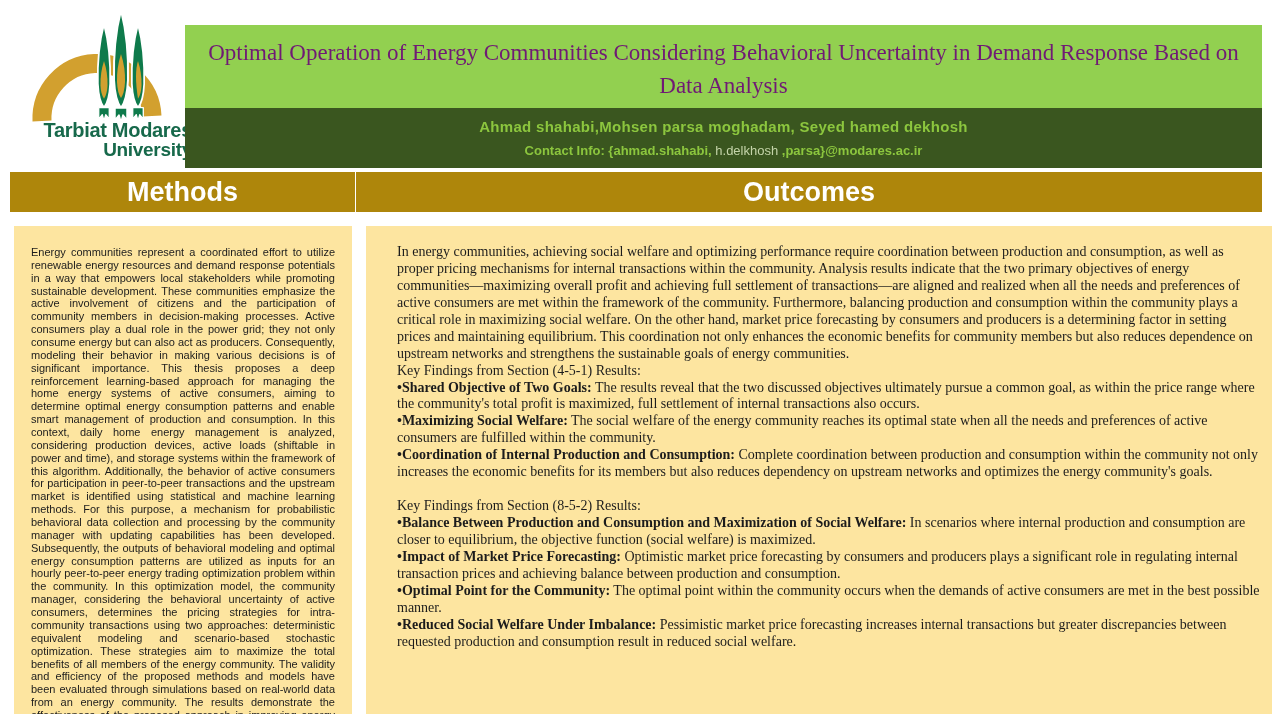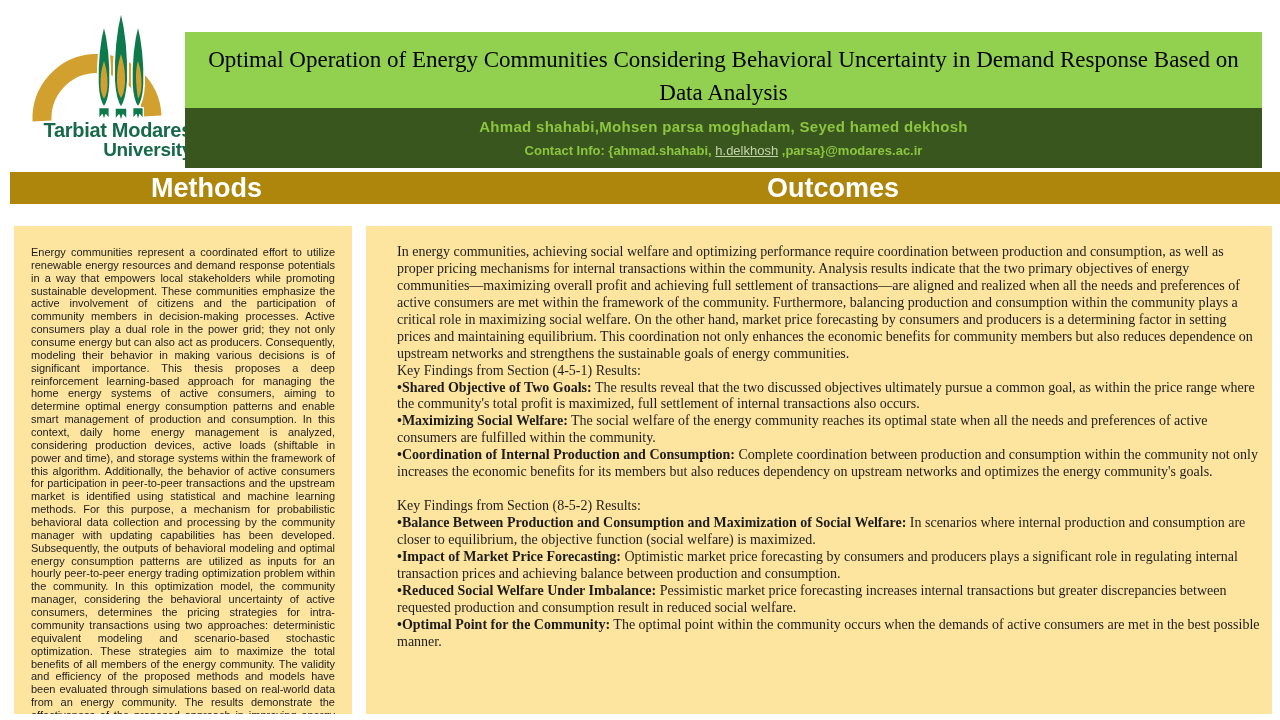--- a/index.html
+++ b/index.html
@@ -13,37 +13,37 @@
 
   
   .logo{position:absolute;left:30px;top:8px;width:164px;height:158px;}
   .logo svg{display:block;}
   .logo-text{text-align:right;padding-right:2px;margin-top:-2px;
     color:var(--logo_green);font-weight:bold;line-height:1.02;letter-spacing:-0.3px;}
   .logo-text .l1{font-size:20px;}
   .logo-text .l2{font-size:19px;}
 
   
-  .title-box{position:absolute;left:185px;top:32px;width:1077px;height:88px;
+  .title-box{position:absolute;left:185px;top:25px;width:1077px;height:88px;
     background:var(--title_bg);display:flex;align-items:center;justify-content:center;
     text-align:center;padding:0 18px;box-sizing:border-box;
-    font-family:"Liberation Serif",serif;font-size:23px;color:#000000;line-height:1.45;}
+    font-family:"Liberation Serif",serif;font-size:23px;color:#701a75;line-height:1.45;}
   .author-band{position:absolute;left:185px;top:108px;width:1077px;height:60px;
     background:var(--band_bg);display:flex;flex-direction:column;align-items:center;
     justify-content:space-evenly;padding:3px 0;box-sizing:border-box;}
   .author-line{color:var(--author_text);font-weight:bold;font-size:15px;letter-spacing:0.3px;}
   .contact-line{font-size:13px;color:var(--author_text);}
   .contact-line .lbl{font-weight:bold;}
   .contact-line .strong{font-weight:bold;}
-  .contact-line .light{color:var(--author_text_light);font-weight:normal;text-decoration:underline;}
+  .contact-line .light{color:var(--author_text_light);font-weight:normal;}
 
   
-  .sec-header{position:absolute;height:32px;background:var(--header_bg);
+  .sec-header{position:absolute;height:40px;background:var(--header_bg);
     display:flex;align-items:center;justify-content:center;
-    color:#ffffff;font-weight:bold;font-size:27px;padding-left:24px;}
+    color:#ffffff;font-weight:bold;font-size:27px;}
   .sec-header.methods{left:10px;top:172px;width:345px;}
   .sec-header.outcomes{left:356px;top:172px;width:906px;}
 
   
   .panel{position:absolute;background:var(--panel_bg);box-sizing:border-box;overflow:hidden;
     color:var(--body_text);}
   .panel.methods{left:14px;top:226px;width:338px;height:488px;padding:20px 17px 10px 17px;
     font-size:11px;line-height:1.17;text-align:justify;}
   .panel.outcomes{left:366px;top:226px;width:906px;height:488px;padding:18px 12px 0 31px;
     font-family:"Liberation Serif",serif;font-size:14px;line-height:1.21;}
@@ -109,17 +109,17 @@
 
   <div class="panel outcomes">
     <div>In energy communities, achieving social welfare and optimizing performance require coordination between production and consumption, as well as proper pricing mechanisms for internal transactions within the community. Analysis results indicate that the two primary objectives of energy communities—maximizing overall profit and achieving full settlement of transactions—are aligned and realized when all the needs and preferences of active consumers are met within the framework of the community. Furthermore, balancing production and consumption within the community plays a critical role in maximizing social welfare. On the other hand, market price forecasting by consumers and producers is a determining factor in setting prices and maintaining equilibrium. This coordination not only enhances the economic benefits for community members but also reduces dependence on upstream networks and strengthens the sustainable goals of energy communities.</div>
     <div class="kf-heading">Key Findings from Section (4-5-1) Results:</div>
     <div><span class="bullet-label">•Shared Objective of Two Goals:</span> <span>The results reveal that the two discussed objectives ultimately pursue a common goal, as within the price range where the community's total profit is maximized, full settlement of internal transactions also occurs.</span></div>
     <div><span class="bullet-label">•Maximizing Social Welfare:</span> <span>The social welfare of the energy community reaches its optimal state when all the needs and preferences of active consumers are fulfilled within the community.</span></div>
     <div><span class="bullet-label">•Coordination of Internal Production and Consumption:</span> <span>Complete coordination between production and consumption within the community not only increases the economic benefits for its members but also reduces dependency on upstream networks and optimizes the energy community's goals.</span></div>
     <div class="kf-heading second">Key Findings from Section (8-5-2) Results:</div>
     <div><span class="bullet-label">•Balance Between Production and Consumption and Maximization of Social Welfare:</span> <span>In scenarios where internal production and consumption are closer to equilibrium, the objective function (social welfare) is maximized.</span></div>
     <div><span class="bullet-label">•Impact of Market Price Forecasting:</span> <span>Optimistic market price forecasting by consumers and producers plays a significant role in regulating internal transaction prices and achieving balance between production and consumption.</span></div>
+    <div><span class="bullet-label">•Optimal Point for the Community:</span> <span>The optimal point within the community occurs when the demands of active consumers are met in the best possible manner.</span></div>
     <div><span class="bullet-label">•Reduced Social Welfare Under Imbalance:</span> <span>Pessimistic market price forecasting increases internal transactions but greater discrepancies between requested production and consumption result in reduced social welfare.</span></div>
-    <div><span class="bullet-label">•Optimal Point for the Community:</span> <span>The optimal point within the community occurs when the demands of active consumers are met in the best possible manner.</span></div>
   </div>
 
 </div>
 
 </body></html>

